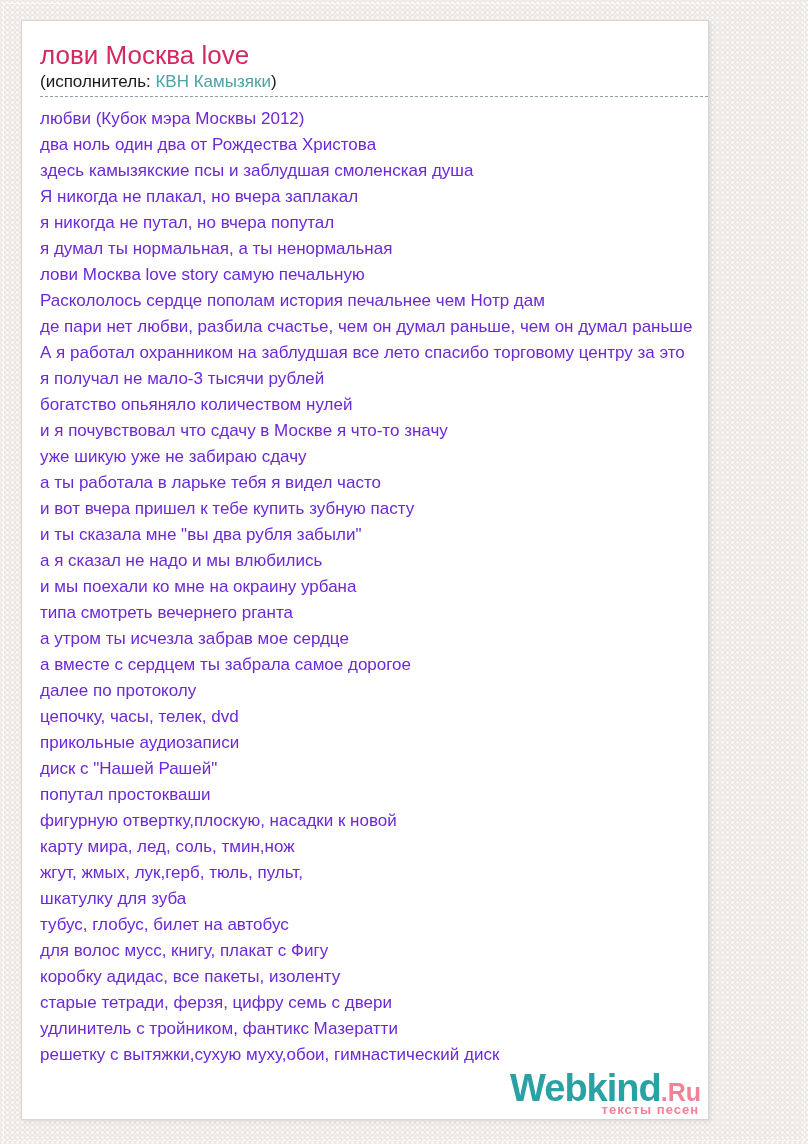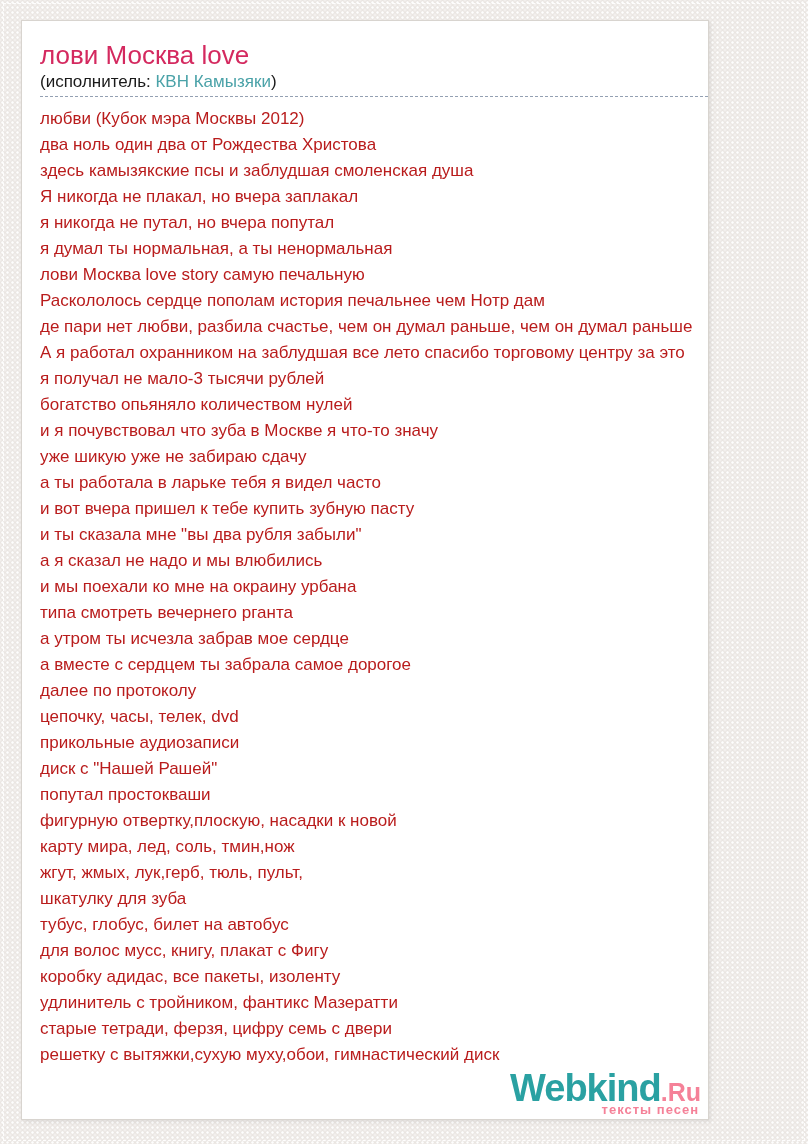--- a/index.html
+++ b/index.html
@@ -58,21 +58,21 @@
     color: var(--artist-link, #4aa2a8);
     text-decoration: none;
     cursor: pointer;
   }
   .lyrics {
     margin-top: 9px;
   }
   .line {
     font-size: 17px;
     line-height: 26px;
-    color: #b91c1c;
+    color: #6d28d9;
     white-space: nowrap;
   }
   .logo {
     position: absolute;
     right: 7px;
     bottom: 3px;
     display: block;
     text-align: right;
     text-decoration: none;
     cursor: pointer;
@@ -119,21 +119,21 @@
         <div class="line">здесь камызякские псы и заблудшая смоленская душа</div>
         <div class="line">Я никогда не плакал, но вчера заплакал</div>
         <div class="line">я никогда не путал, но вчера попутал</div>
         <div class="line">я думал ты нормальная, а ты ненормальная</div>
         <div class="line">лови Москва love story самую печальную</div>
         <div class="line">Раскололось сердце пополам история печальнее чем Нотр дам</div>
         <div class="line">де пари нет любви, разбила счастье, чем он думал раньше, чем он думал раньше</div>
         <div class="line">А я работал охранником на заблудшая все лето спасибо торговому центру за это</div>
         <div class="line">я получал не мало-3 тысячи рублей</div>
         <div class="line">богатство опьяняло количеством нулей</div>
-        <div class="line">и я почувствовал что зуба в Москве я что-то значу</div>
+        <div class="line">и я почувствовал что сдачу в Москве я что-то значу</div>
         <div class="line">уже шикую уже не забираю сдачу</div>
         <div class="line">а ты работала в ларьке тебя я видел часто</div>
         <div class="line">и вот вчера пришел к тебе купить зубную пасту</div>
         <div class="line">и ты сказала мне "вы два рубля забыли"</div>
         <div class="line">а я сказал не надо и мы влюбились</div>
         <div class="line">и мы поехали ко мне на окраину урбана</div>
         <div class="line">типа смотреть вечернего рганта</div>
         <div class="line">а утром ты исчезла забрав мое сердце</div>
         <div class="line">а вместе с сердцем ты забрала самое дорогое</div>
         <div class="line">далее по протоколу</div>
@@ -141,22 +141,22 @@
         <div class="line">прикольные аудиозаписи</div>
         <div class="line">диск с "Нашей Рашей"</div>
         <div class="line">попутал простокваши</div>
         <div class="line">фигурную отвертку,плоскую, насадки к новой</div>
         <div class="line">карту мира, лед, соль, тмин,нож</div>
         <div class="line">жгут, жмых, лук,герб, тюль, пульт,</div>
         <div class="line">шкатулку для зуба</div>
         <div class="line">тубус, глобус, билет на автобус</div>
         <div class="line">для волос мусс, книгу, плакат с Фигу</div>
         <div class="line">коробку адидас, все пакеты, изоленту</div>
+        <div class="line">старые тетради, ферзя, цифру семь с двери</div>
         <div class="line">удлинитель с тройником, фантикс Мазератти</div>
-        <div class="line">старые тетради, ферзя, цифру семь с двери</div>
         <div class="line">решетку с вытяжки,сухую муху,обои, гимнастический диск</div>
       </div>
 
     <a class="logo">
       <span><span class="logo-main">Webkind</span><span class="logo-tld">.Ru</span></span>
       <span class="logo-tagline">тексты песен</span>
     </a>
 
   </div>
 </div>

